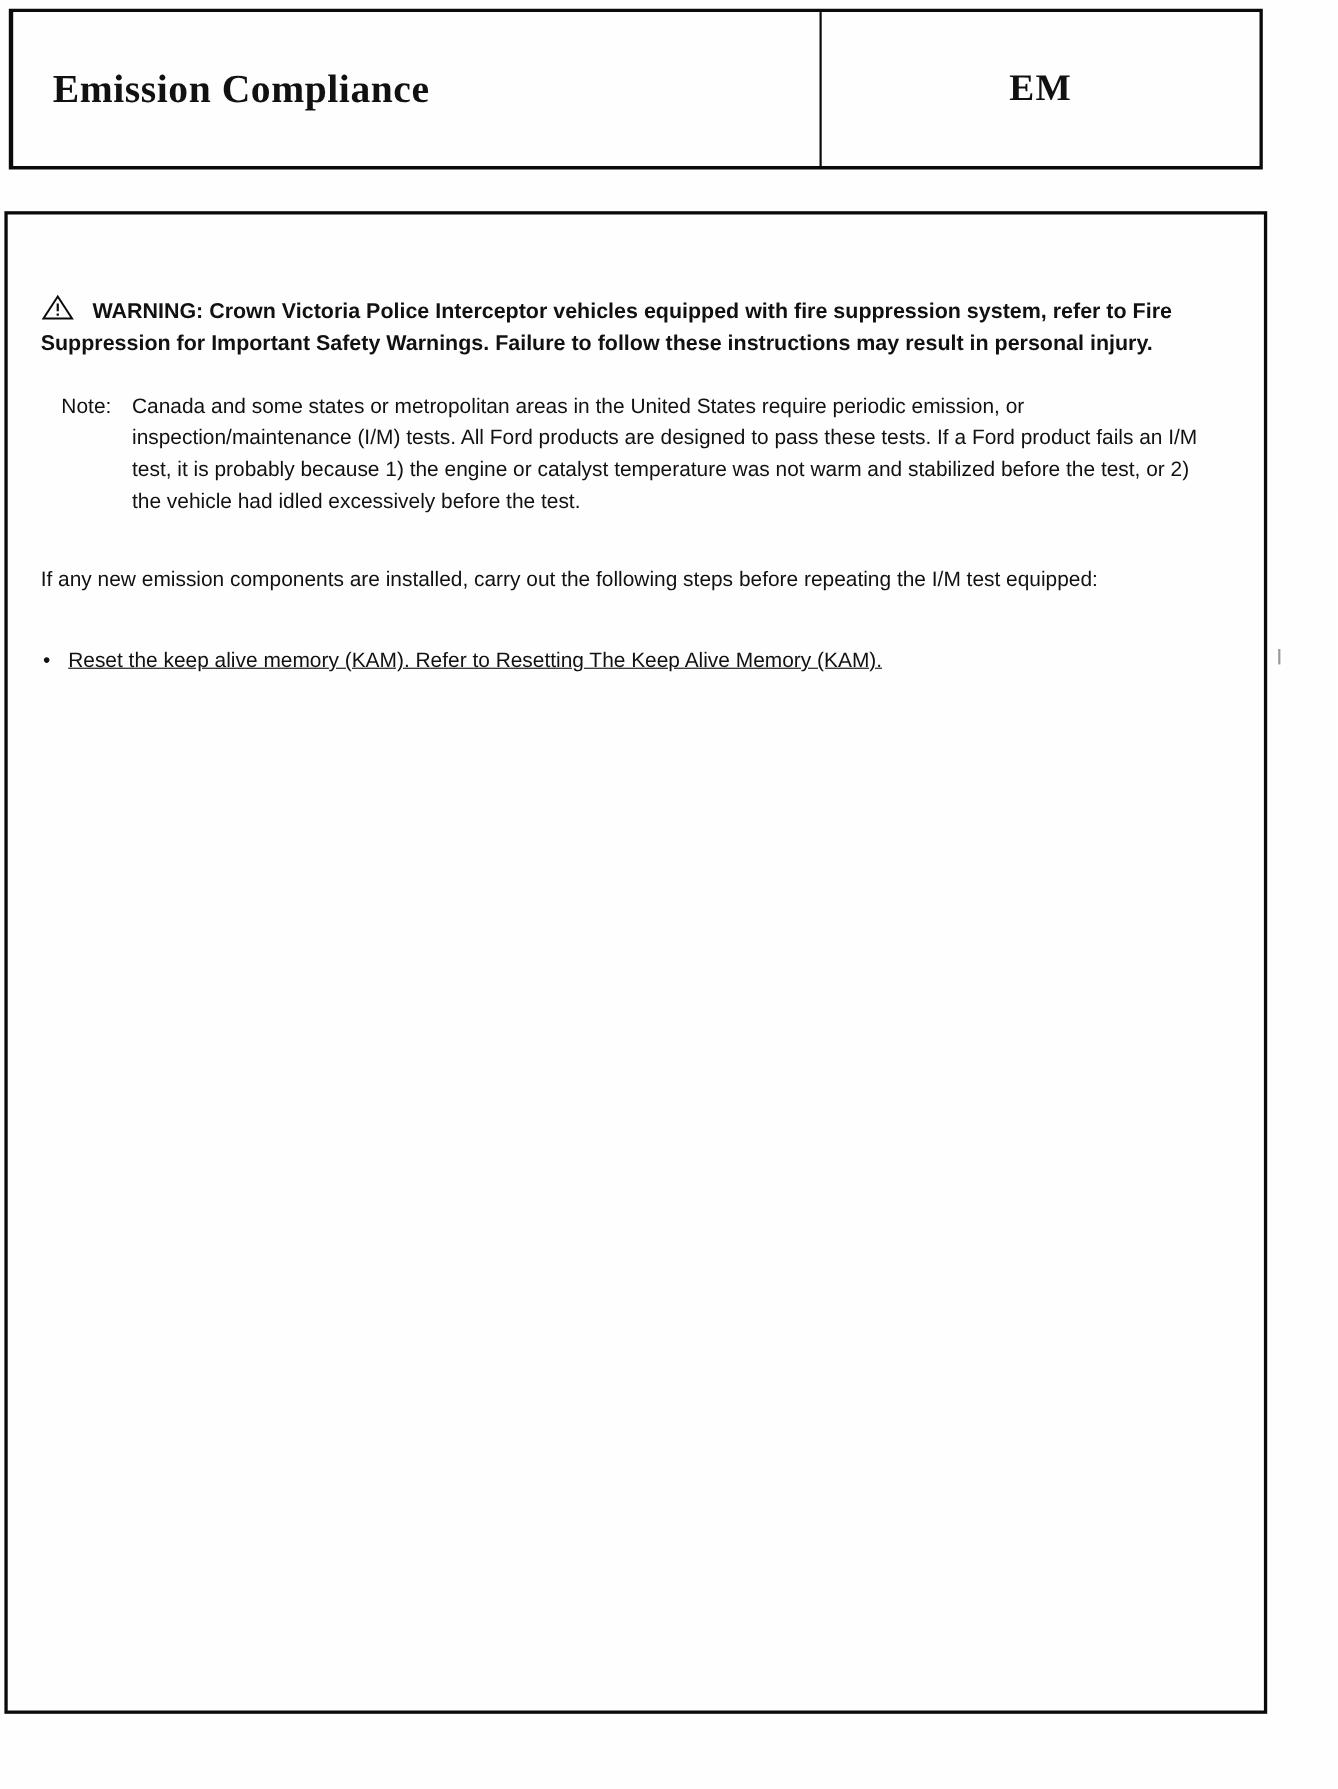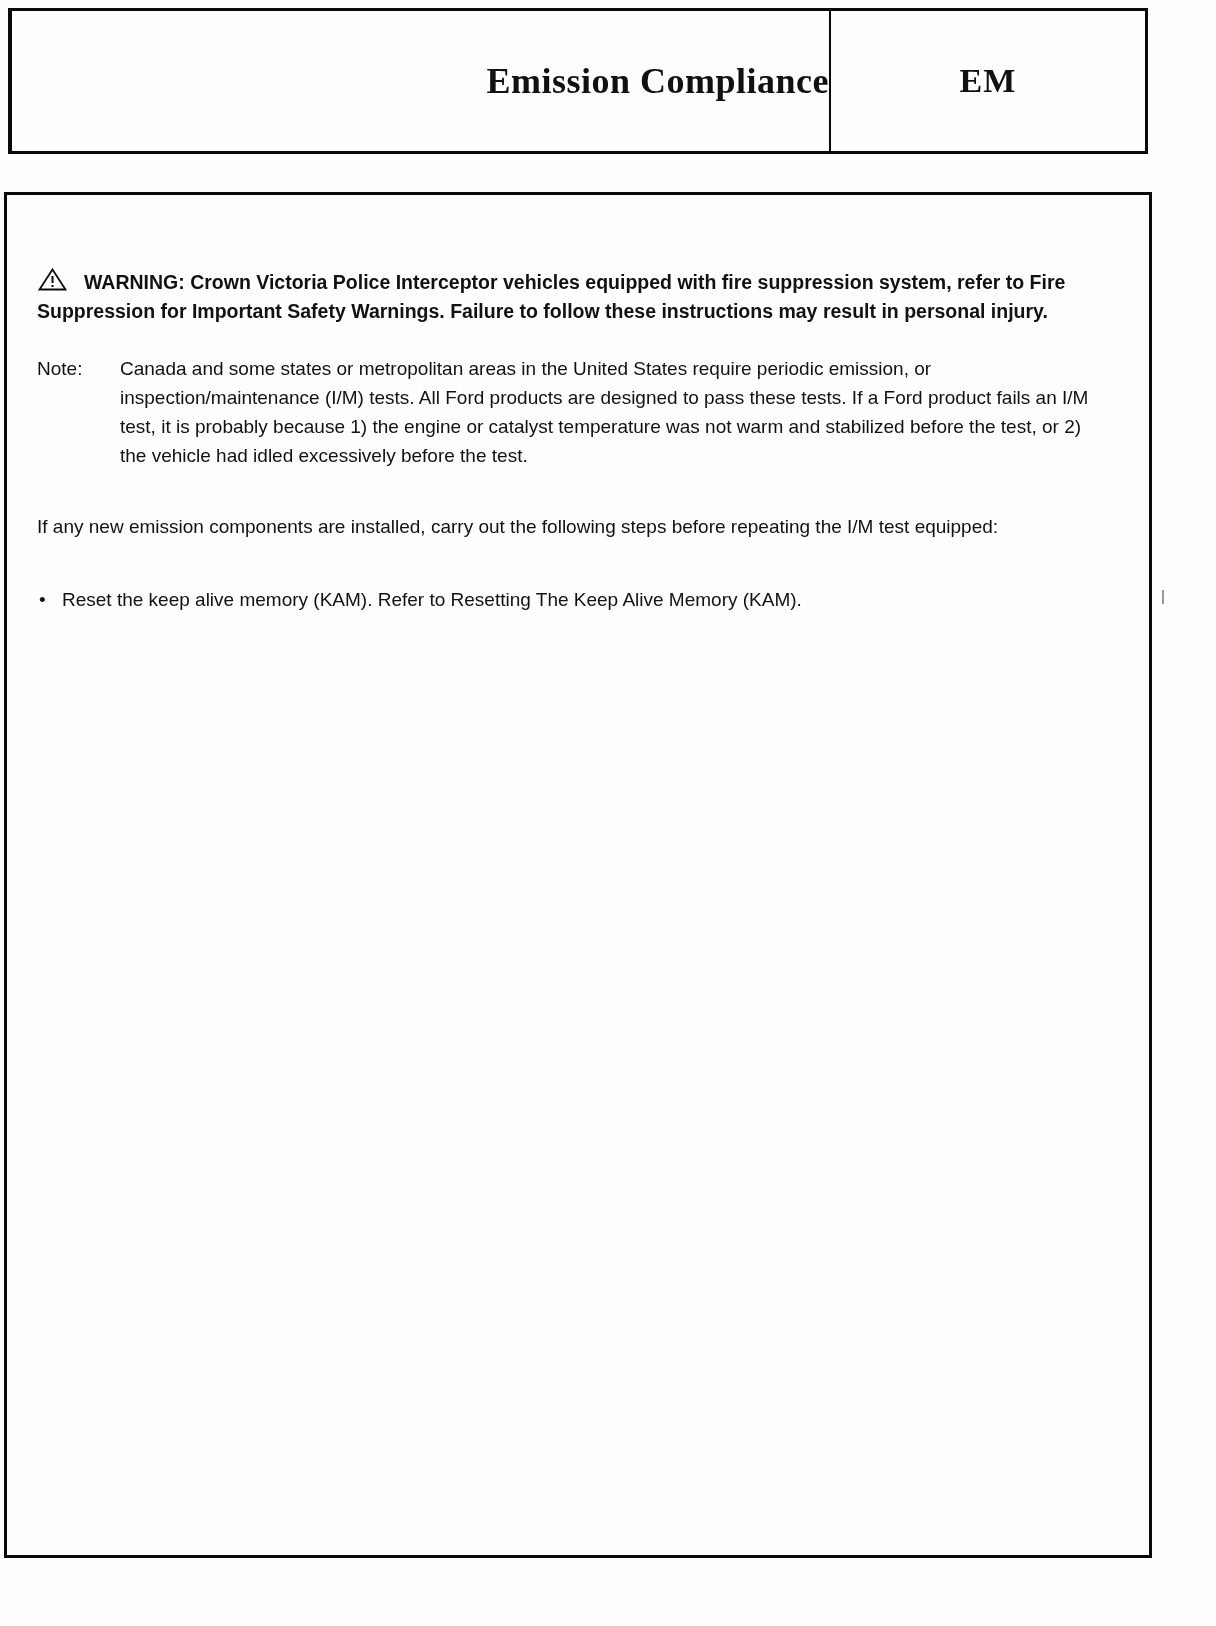--- a/index.html
+++ b/index.html
@@ -30,30 +30,29 @@
     display: flex;
     align-items: center;
   }
   .header-title {
     font-family: "Liberation Serif", serif;
     font-weight: bold;
     font-size: 36px;
     letter-spacing: 0.5px;
     padding-left: 36px;
     flex: 1 1 auto;
-    text-align: right;
   }
   .header-divider {
     width: 2px;
     background: #0a0a0a;
     align-self: stretch;
     margin-right: 0;
   }
   .header-code-cell {
-    width: 314px;
+    width: 398px;
     display: flex;
     align-items: center;
     justify-content: center;
     align-self: stretch;
   }
   .header-code {
     font-family: "Liberation Serif", serif;
     font-weight: bold;
     font-size: 34px;
     letter-spacing: 1px;
@@ -87,37 +86,39 @@
 
   .note-block {
     margin: 0 0 42px 8px;
     display: flex;
     font-size: 19px;
     line-height: 29px;
     max-width: 1072px;
   }
   .note-label {
     flex: 0 0 83px;
+    text-align: center;
   }
   .note-text {
     flex: 1 1 auto;
   }
 
   .body-para {
     margin: 0 0 44px 8px;
     font-size: 19px;
     line-height: 29px;
     max-width: 1086px;
   }
 
   .bullet-list {
     list-style: none;
     margin: 0;
     padding: 0 0 0 8px;
     max-width: 1086px;
+    text-decoration: underline;
   }
   .bullet-item {
     position: relative;
     padding-left: 25px;
     font-size: 19px;
     line-height: 29px;
     margin-bottom: 38px;
   }
   .bullet-item::before {
     content: "\2022";

